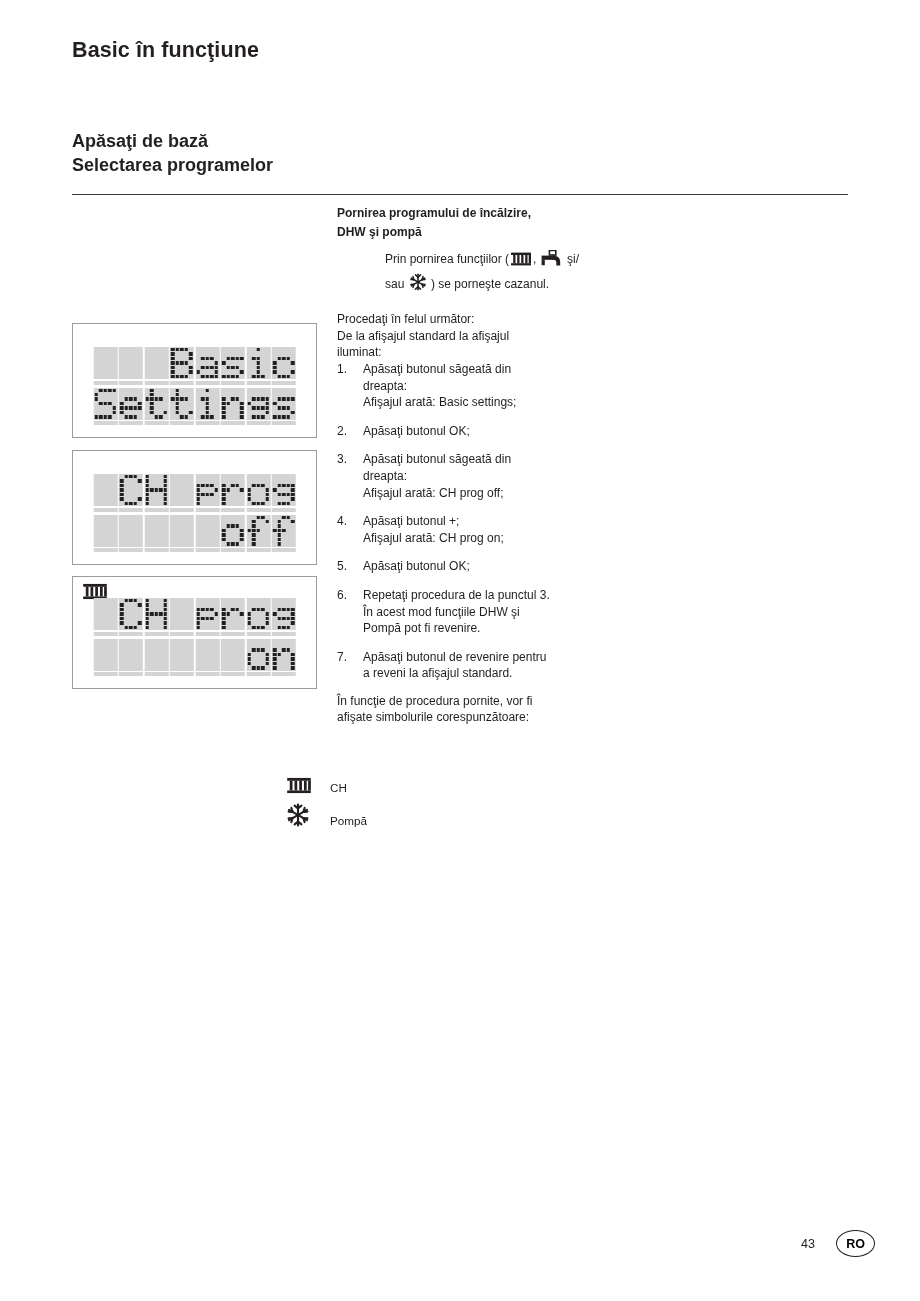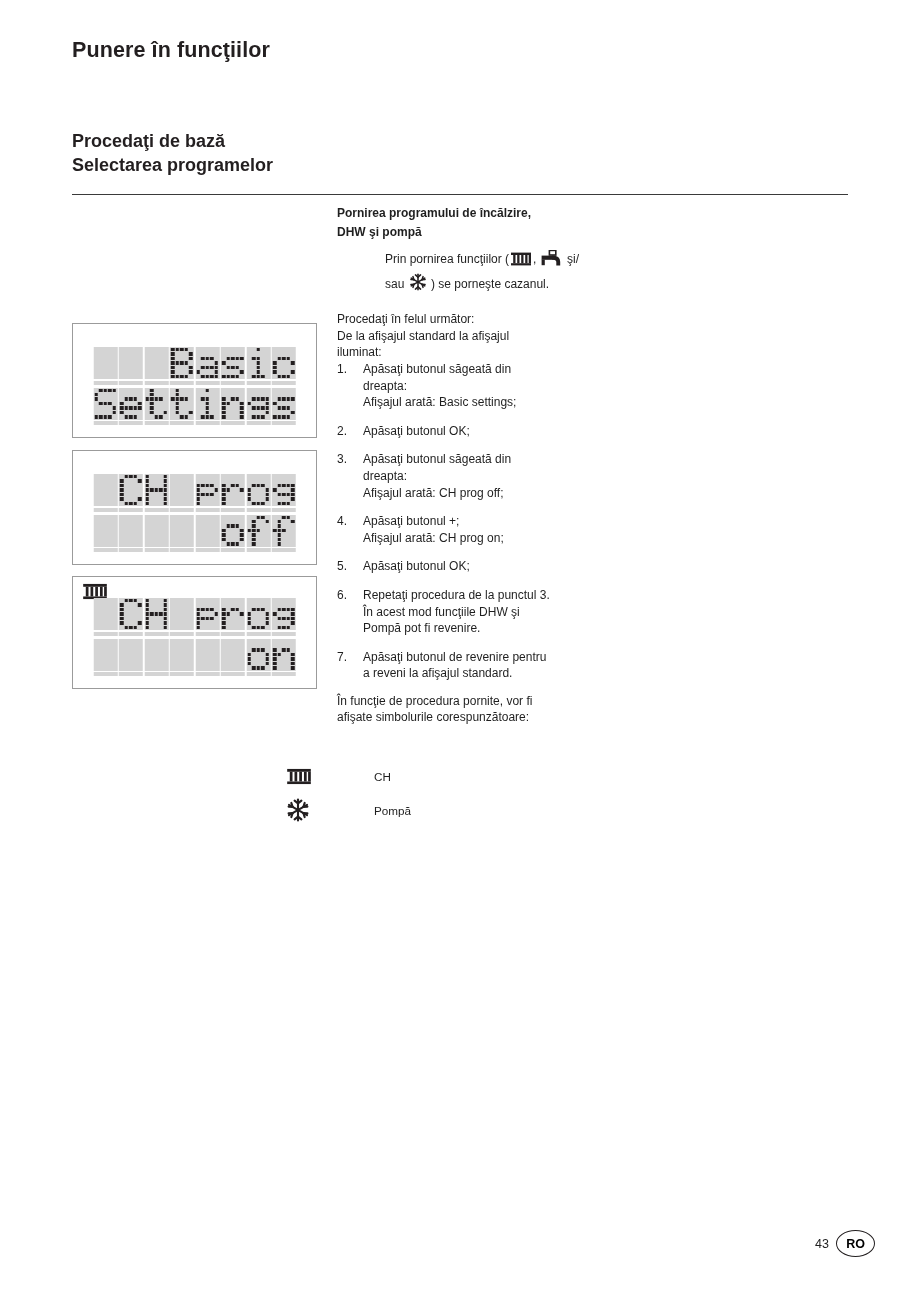--- a/index.html
+++ b/index.html
@@ -98,23 +98,22 @@
 
   
   .legend {
     position: absolute;
     left: 286px;
     top: 760px;
     width: 300px;
   }
   .legend-row {
     display: flex;
-    align-items: center;
+    align-items: flex-end;
     height: 33.5px;
-    gap: 44px;
   }
   .legend-ic {
     width: 44px;
     flex: 0 0 44px;
     display: flex;
     align-items: center;
   }
   .legend-label {
     font-size: 11.7px;
     color: #1f1f1f;
@@ -179,44 +178,44 @@
   .footer {
     position: absolute;
     right: 45px;
     bottom: 44px;
     display: flex;
     align-items: center;
   }
   .page-num {
     font-size: 12.5px;
     color: #1f1f1f;
-    margin-right: 7px;
+    margin-right: 21px;
   }
   .lang-badge {
     width: 37px;
     height: 25px;
     border: 1.6px solid #231f20;
     border-radius: 50%;
     display: flex;
     align-items: center;
     justify-content: center;
     font-size: 12.5px;
     font-weight: bold;
     color: #000000;
   }
 </style>
 </head>
 <body>
 
 <div class="page">
 
-  <div class="chapter-title">Punere în funcţiilor</div>
+  <div class="chapter-title">Basic în funcţiune</div>
 
   <div class="section-title">
-    <div>Procedaţi de bază</div>
+    <div>Apăsaţi de bază</div>
     <div>Selectarea programelor</div>
   </div>
 
   <div class="rule"></div>
 
   <div class="lcd" id="lcd-1">
       <div class="lcd-screen">
         <div class="lcd-row">
           <div class="cell">
             <div class="cell-matrix">

